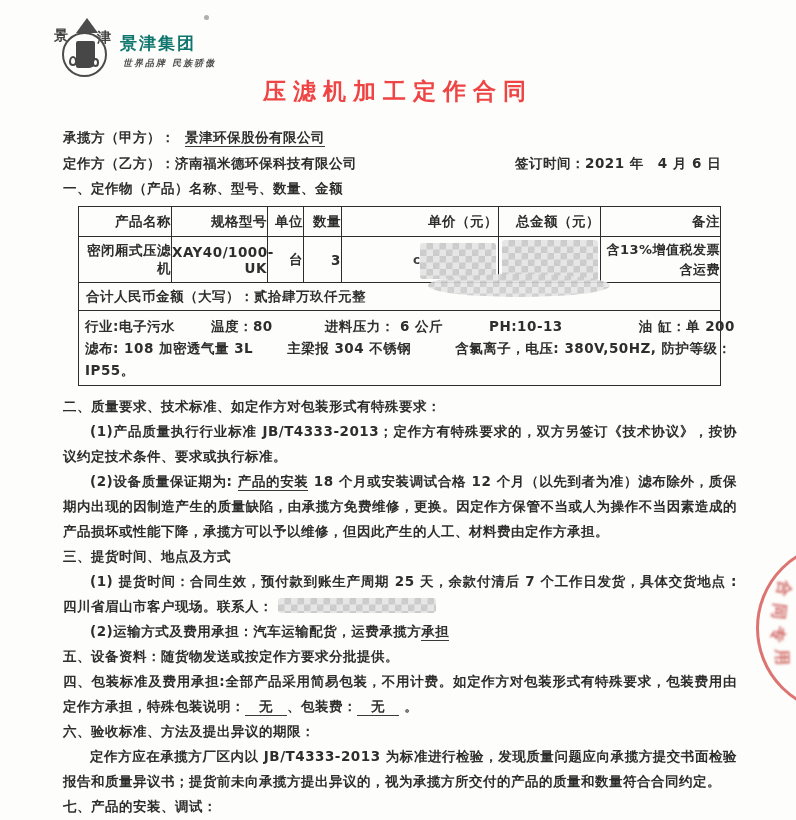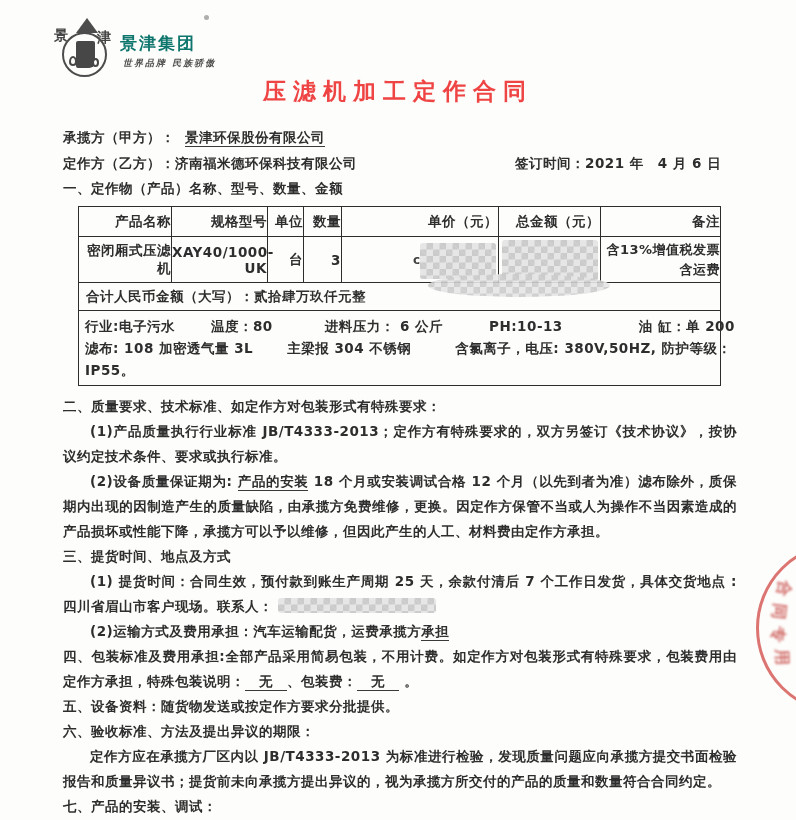--- a/index.html
+++ b/index.html
@@ -185,25 +185,25 @@
     </div>
 
     <div class="line hd">三、提货时间、地点及方式</div>
     <div class="line indent">
       <span>(1) 提货时间：合同生效，预付款到账生产周期 25 天，余款付清后 7 个工作日发货，具体交货地点 :四川省眉山市客户现场。联系人：</span><span class="mosaic mz-inline"></span>
     </div>
     <div class="line indent">
       <span>(2)运输方式及费用承担：汽车运输配货，运费承揽方</span><span class="u">承担</span>
     </div>
 
+    <div class="line hd">五、设备资料：随货物发送或按定作方要求分批提供。</div>
+
     <div class="line">
       <span class="hd">四、包装标准及费用承担:全部产品采用简易包装，不用计费。如定作方对包装形式有特殊要求，包装费用由定作方承担，特殊包装说明：</span><span class="u">　无　</span><span class="hd">、包装费：</span><span class="u">　无　</span><span class="hd"> 。</span>
     </div>
-
-    <div class="line hd">五、设备资料：随货物发送或按定作方要求分批提供。</div>
 
     <div class="line hd">六、验收标准、方法及提出异议的期限：</div>
     <div class="line indent">定作方应在承揽方厂区内以 JB/T4333-2013 为标准进行检验，发现质量问题应向承揽方提交书面检验报告和质量异议书；提货前未向承揽方提出异议的，视为承揽方所交付的产品的质量和数量符合合同约定。</div>
 
     <div class="line hd">七、产品的安装、调试：</div>
     <div class="line indent">由承揽方指导安装调试，定做方应当在收到货物 30 天内组织安装，并在安装前 5 日内通知承揽方派人员到现场</div>
 
   </div>
 
   <div class="seal-arc"></div>

